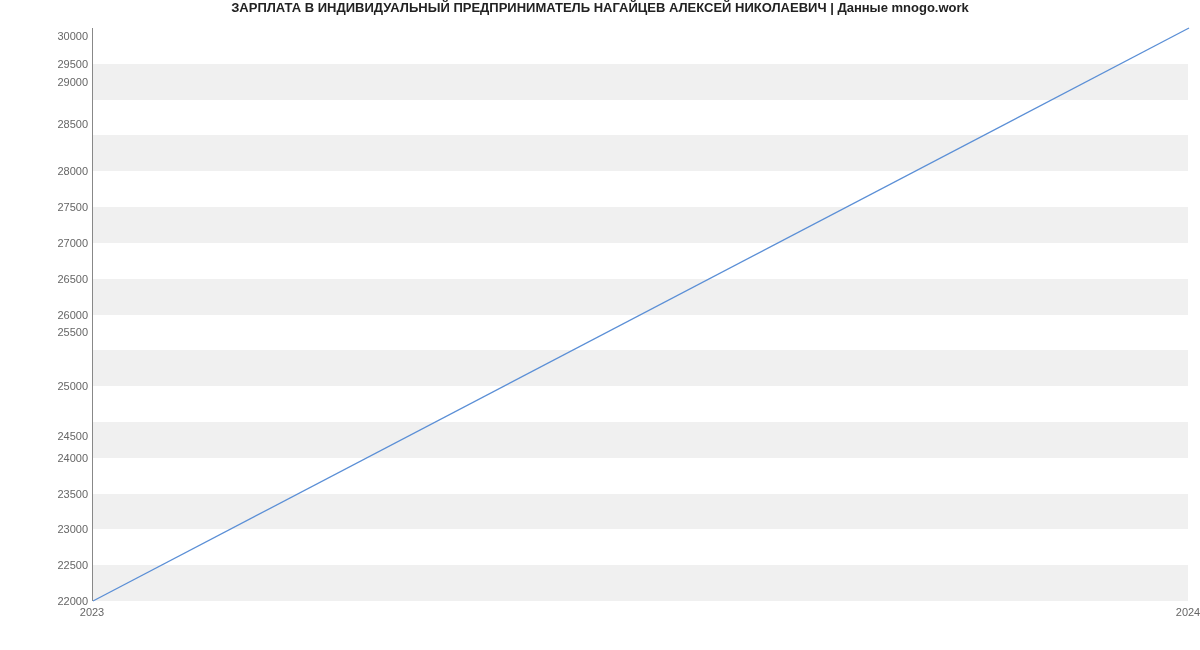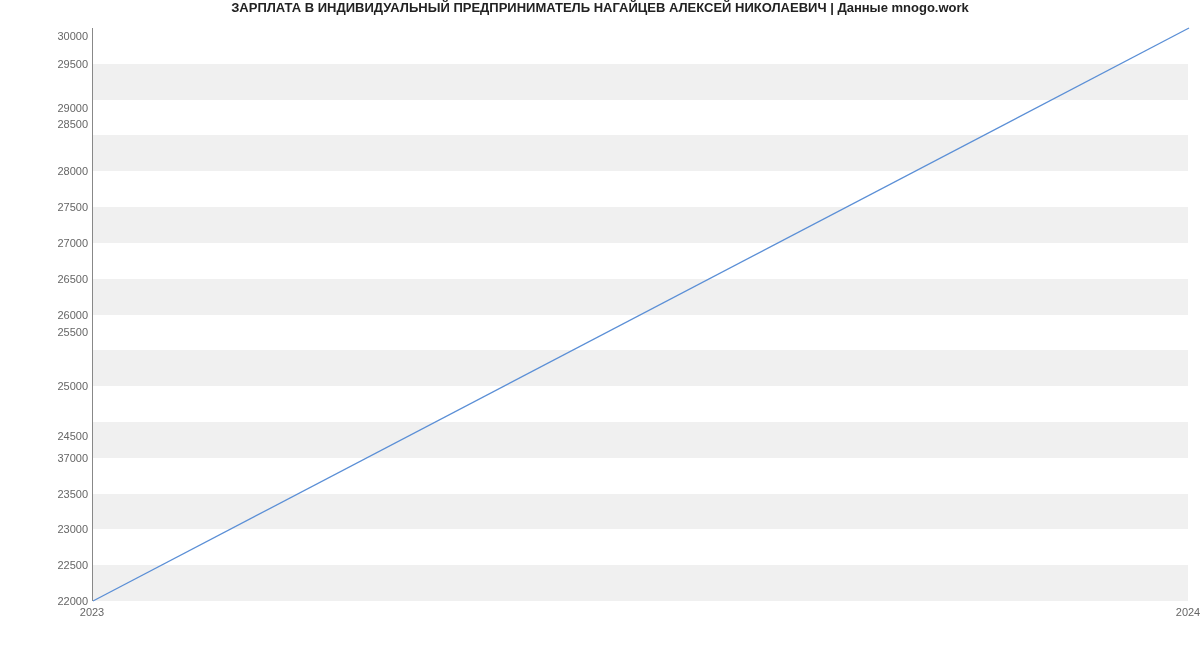--- a/index.html
+++ b/index.html
@@ -41,31 +41,31 @@
       </div>
     <svg class="line-svg" viewBox="0 0 1096 573" preserveAspectRatio="none">
       <path id="series-path" class="series-line" d="M0,573 L1096,0 "></path>
     </svg>
   </div>
   <div id="y-ticks">
       <div class="y-tick" style="top: 573px;">22000</div>
       <div class="y-tick" style="top: 537.188px;">22500</div>
       <div class="y-tick" style="top: 501.375px;">23000</div>
       <div class="y-tick" style="top: 465.562px;">23500</div>
-      <div class="y-tick" style="top: 429.75px;">37000</div>
+      <div class="y-tick" style="top: 429.75px;">24000</div>
       <div class="y-tick" style="top: 408px;">24500</div>
       <div class="y-tick" style="top: 358.125px;">25000</div>
       <div class="y-tick" style="top: 304px;">25500</div>
       <div class="y-tick" style="top: 286.5px;">26000</div>
       <div class="y-tick" style="top: 250.688px;">26500</div>
       <div class="y-tick" style="top: 214.875px;">27000</div>
       <div class="y-tick" style="top: 179.062px;">27500</div>
       <div class="y-tick" style="top: 143.25px;">28000</div>
       <div class="y-tick" style="top: 96px;">28500</div>
-      <div class="y-tick" style="top: 80px;">29000</div>
+      <div class="y-tick" style="top: 54px;">29000</div>
       <div class="y-tick" style="top: 35.8125px; text-align: center;">29500</div>
       <div class="y-tick" style="top: 8px;">30000</div>
     </div>
   <div id="x-ticks">
       <div class="x-tick" style="left: 92px;">2023</div>
       <div class="x-tick" style="left: 1188px;">2024</div>
     </div>
 </div>
 
 </body></html>

